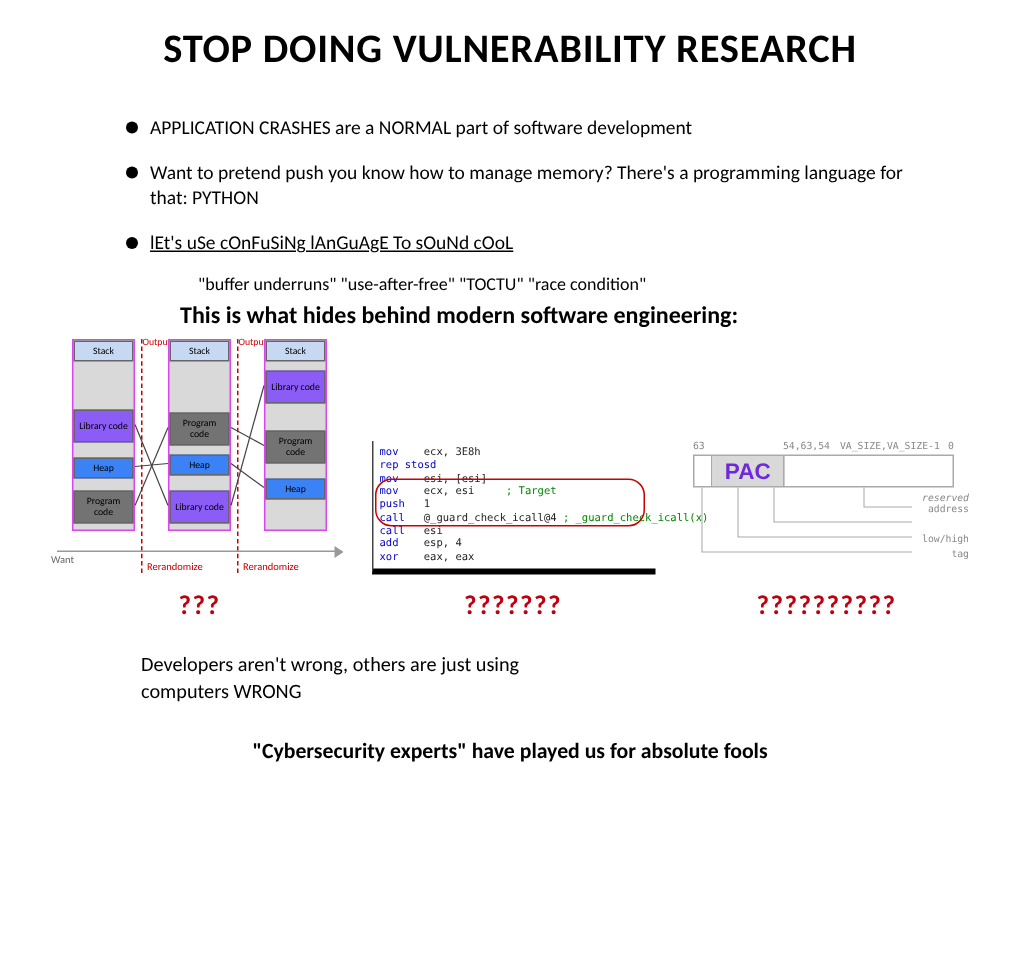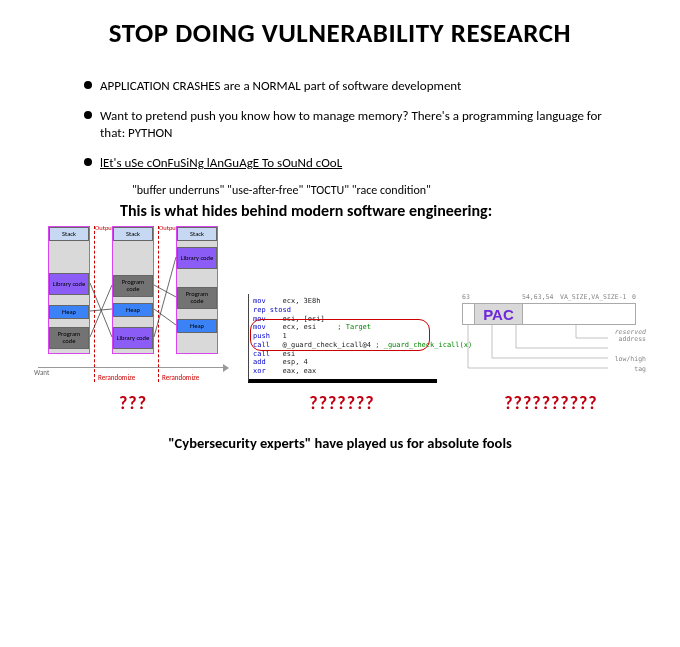--- a/index.html
+++ b/index.html
@@ -391,15 +391,16 @@
         <div class="lbl lbl1">address</div>
         <div class="lbl lbl2">reserved</div>
         <div class="lbl lbl3">low/high</div>
         <div class="lbl lbl4">tag</div>
       </div>
       <div class="qmarks">??????????</div>
     </div>
 
   </div>
 
+  <div class="outro1">Developers aren't wrong, others are just using computers WRONG</div>
   <div class="outro2">"Cybersecurity experts" have played us for absolute fools</div>
 
 </div>
 
 </body></html>

